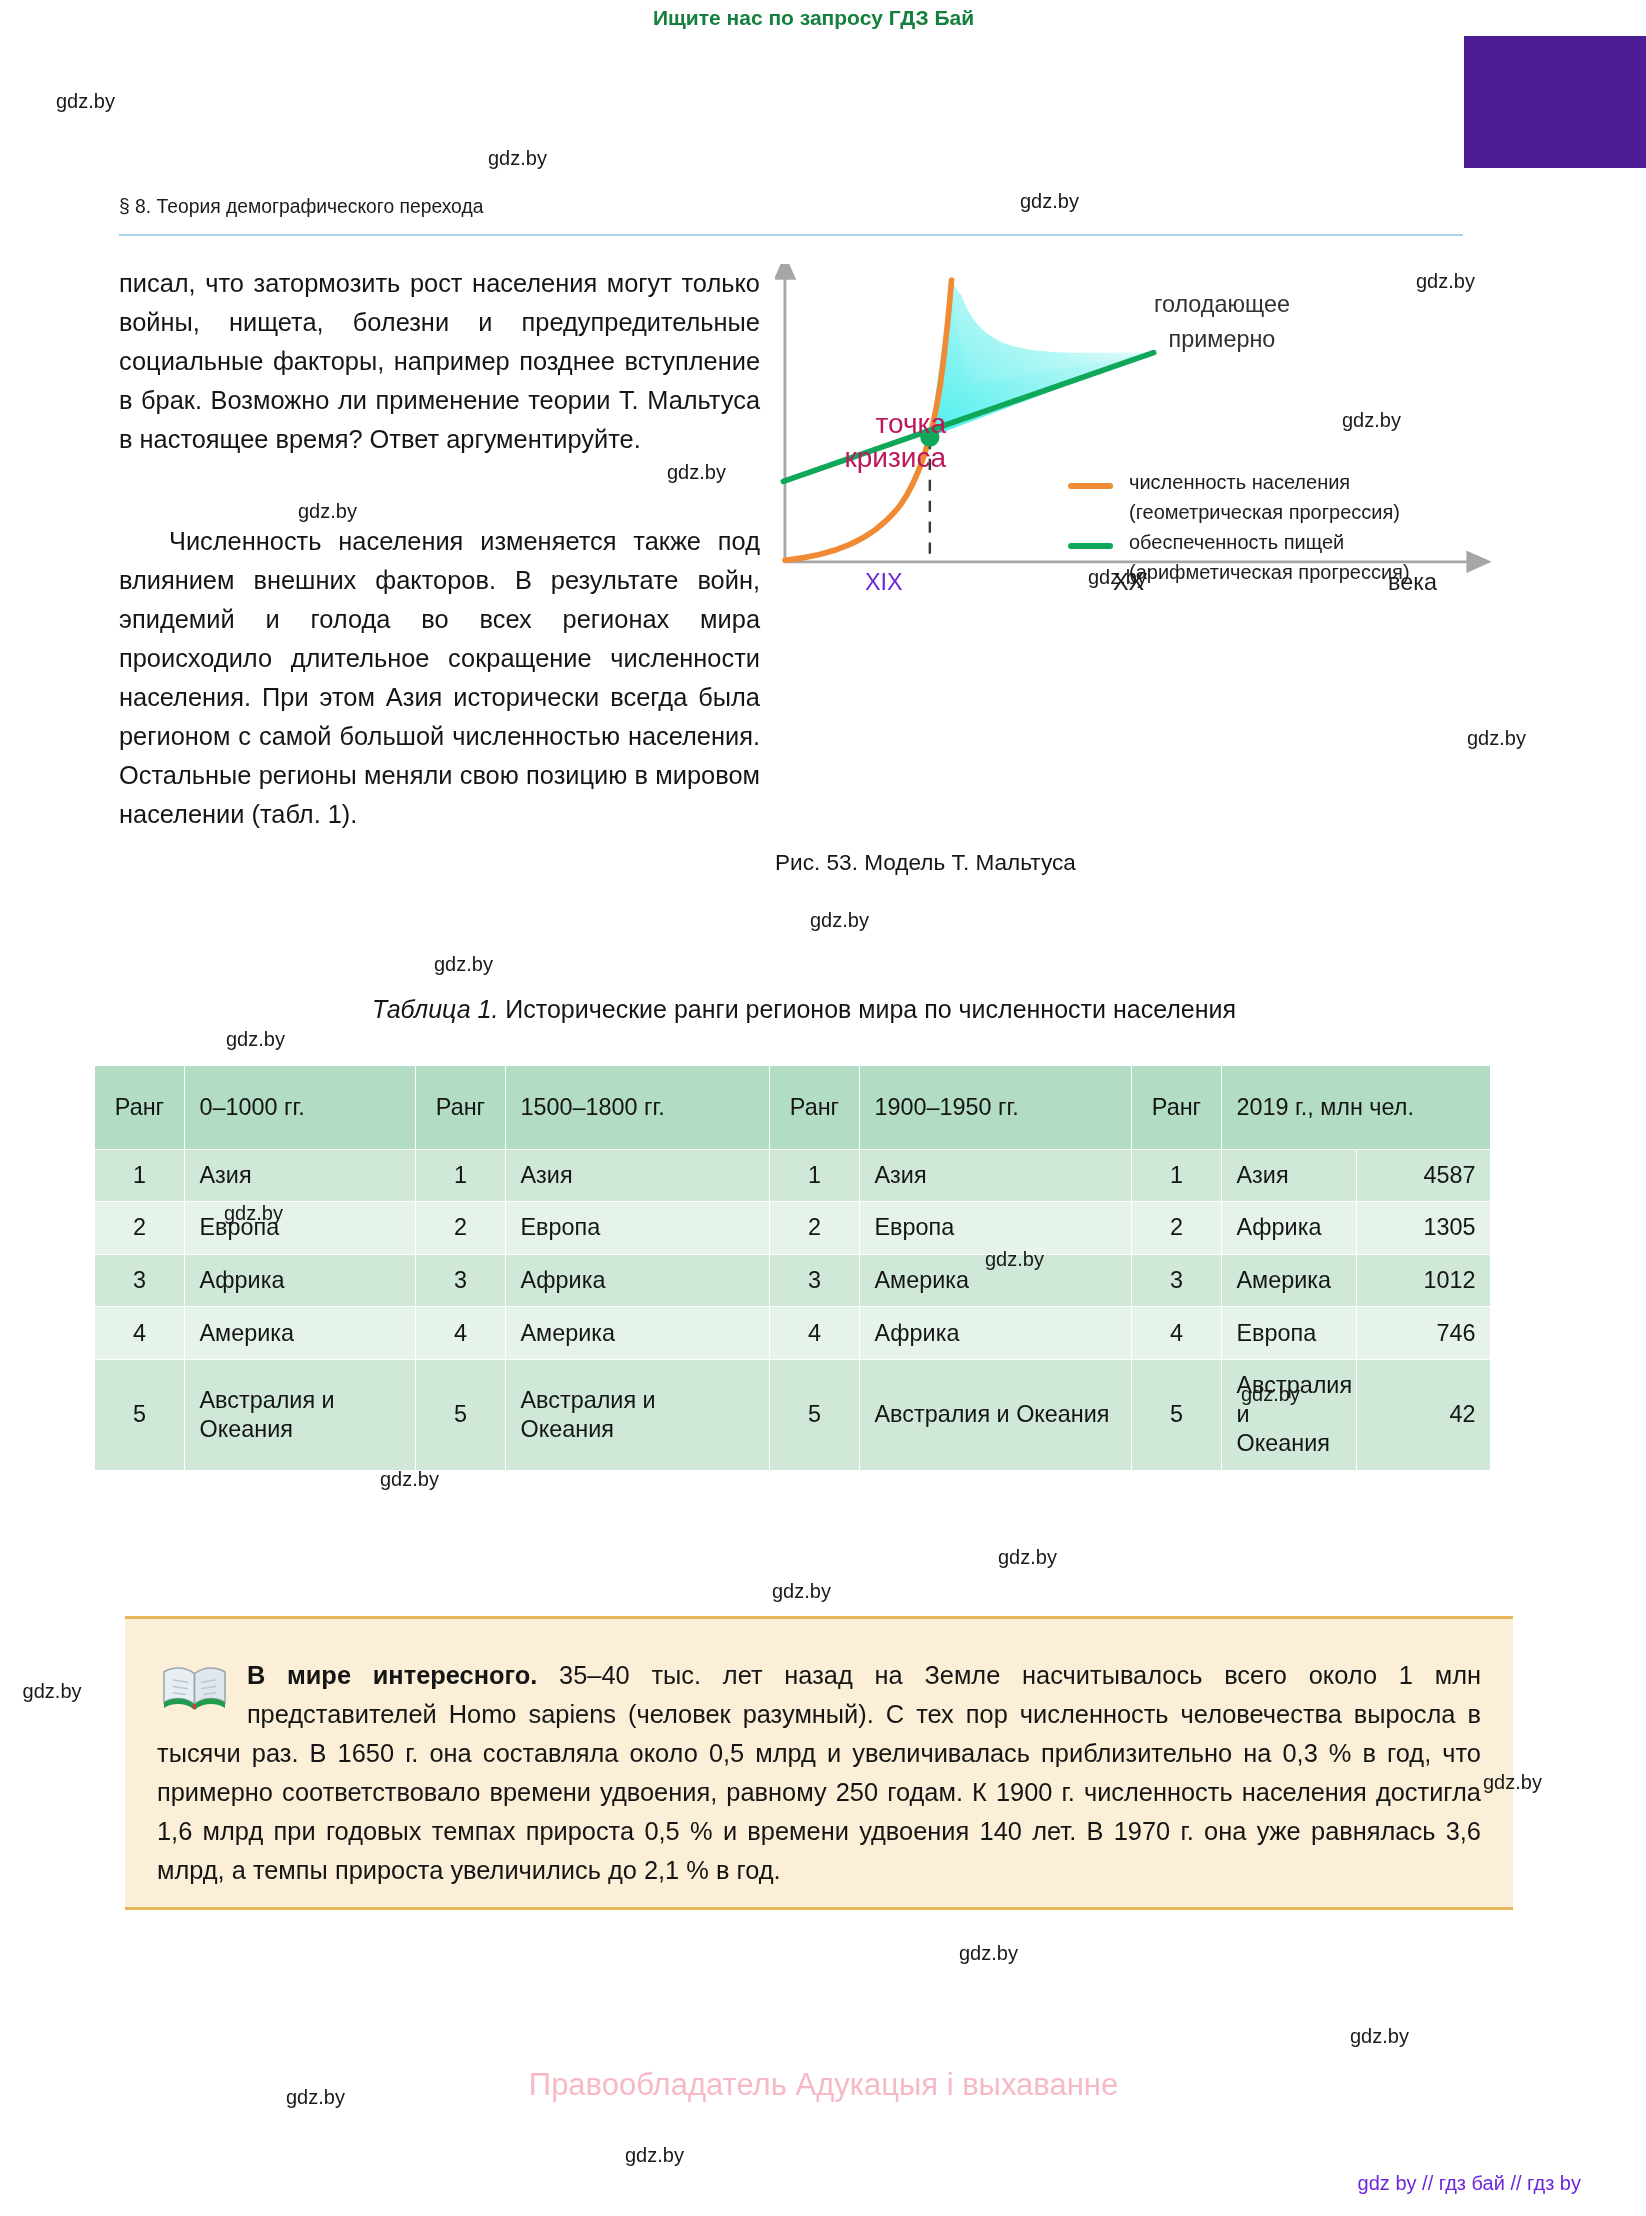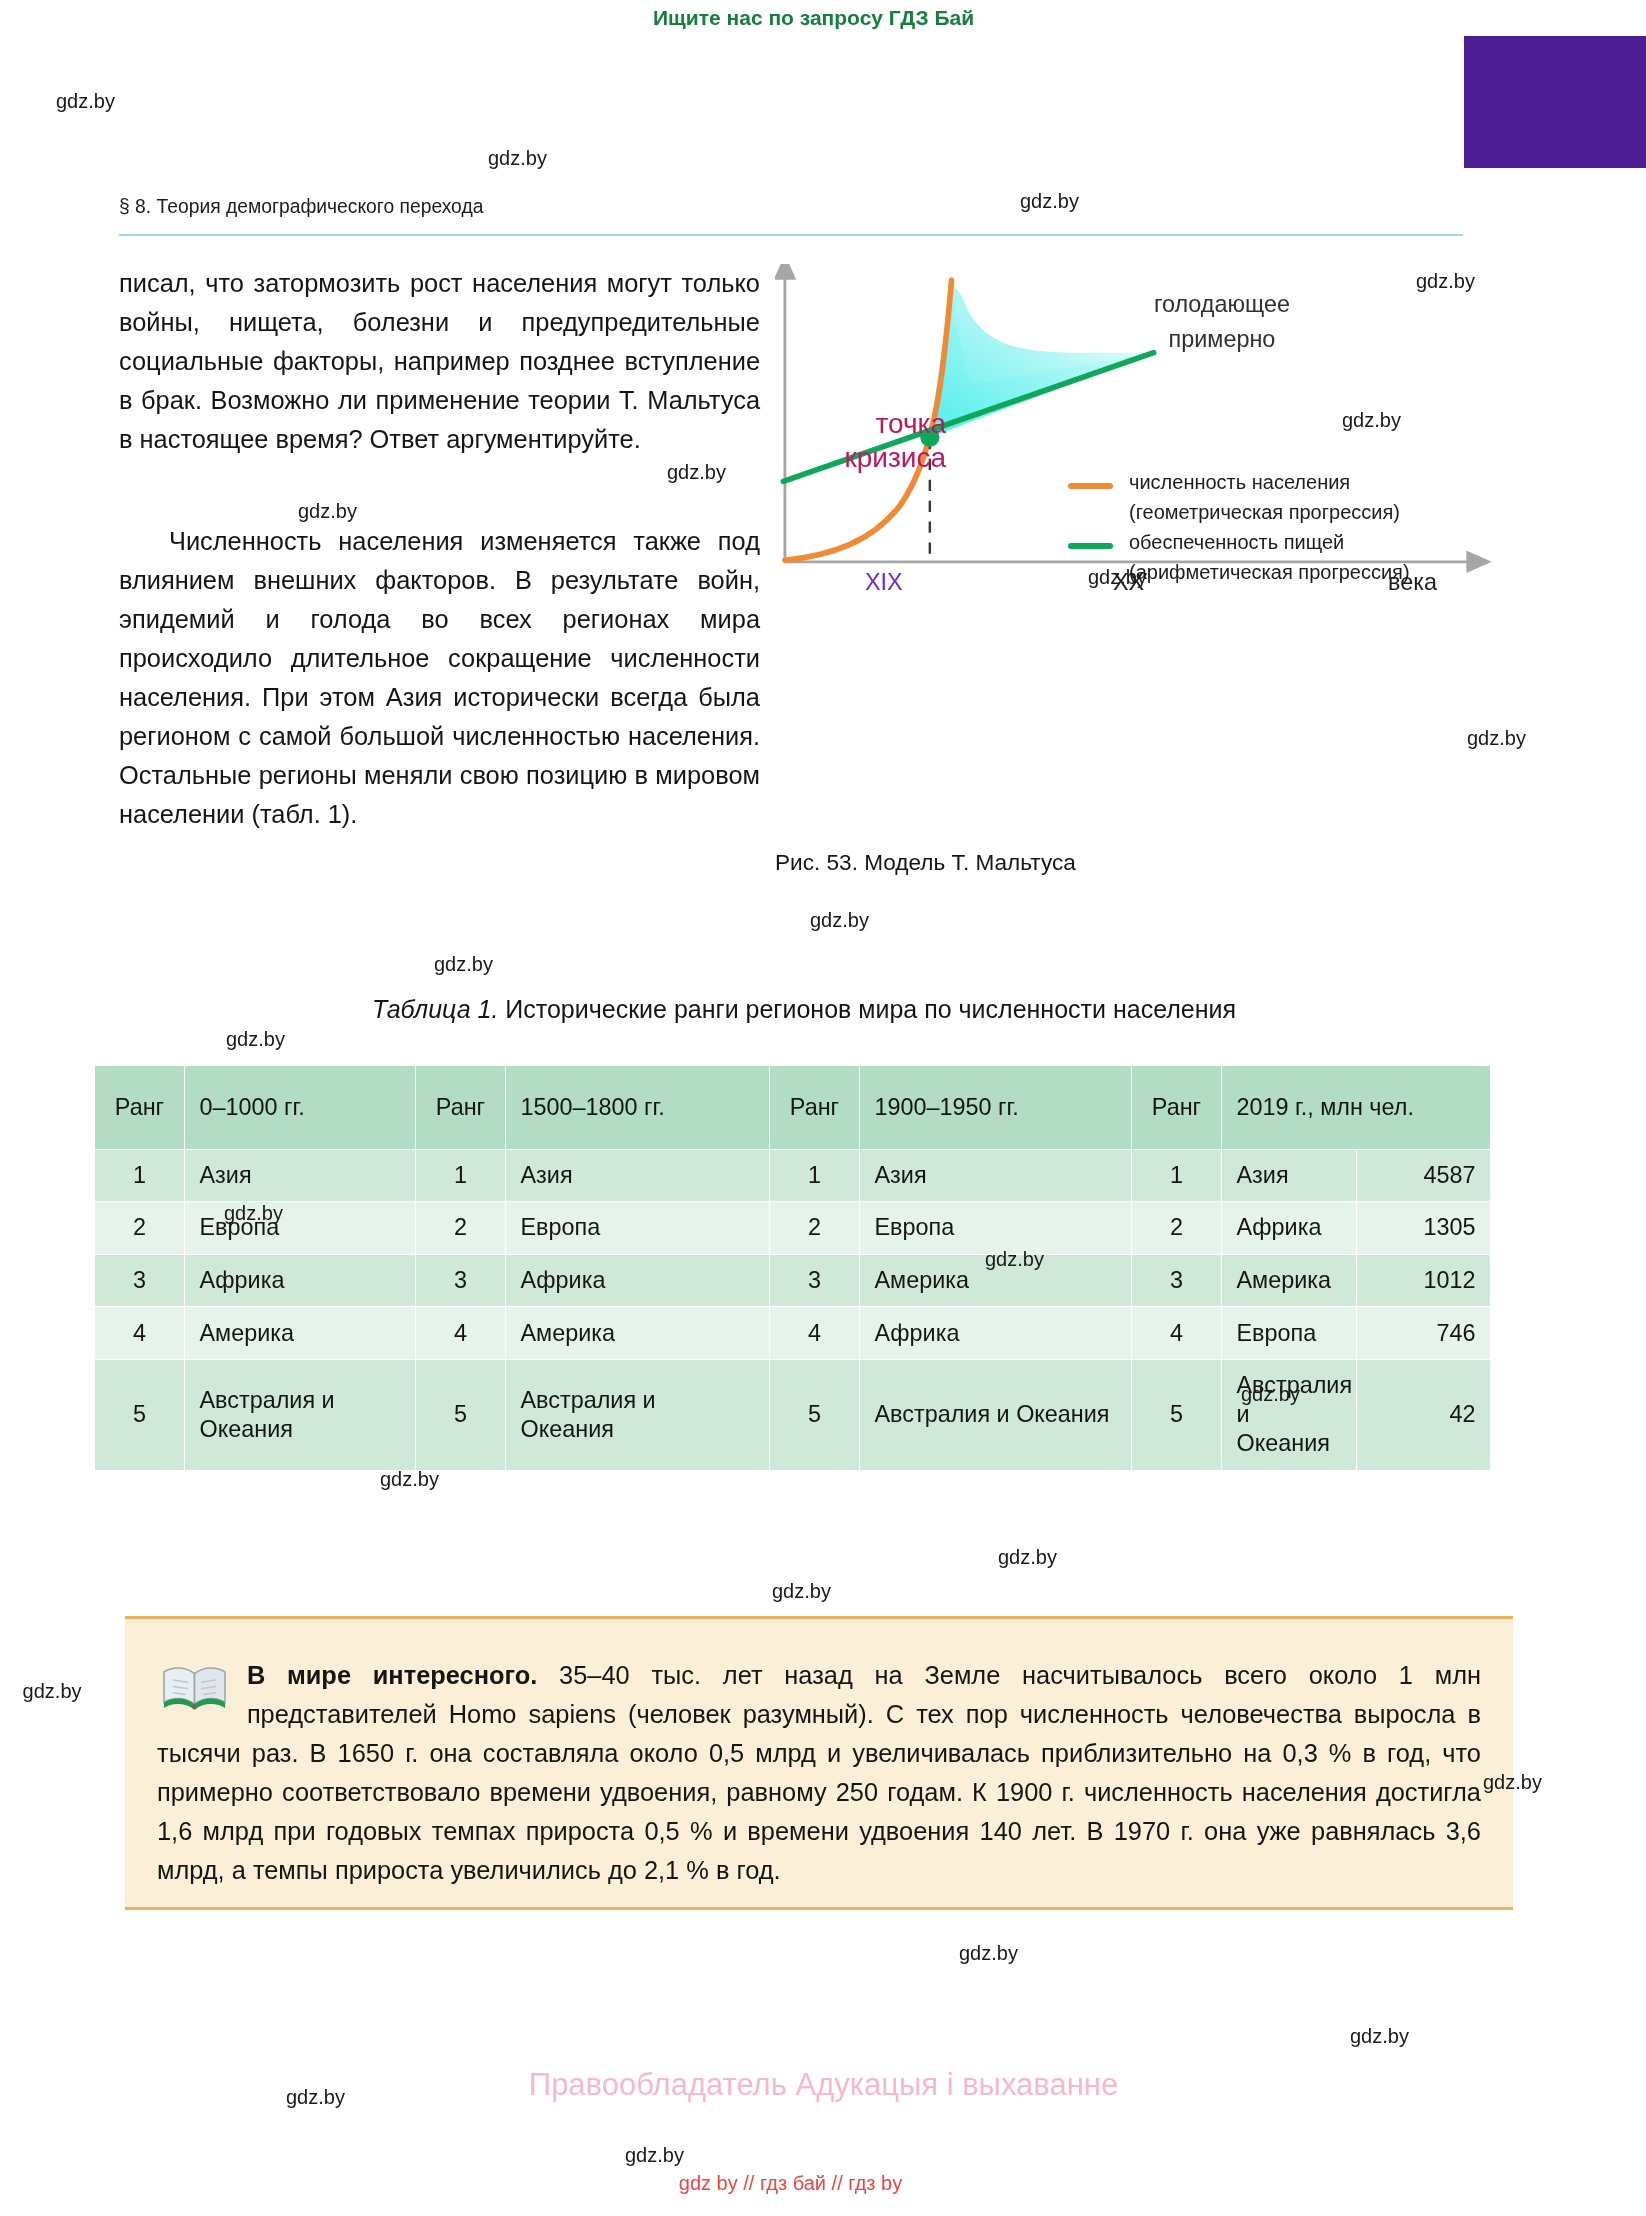--- a/index.html
+++ b/index.html
@@ -127,22 +127,22 @@
     position:relative;
   }
   
   #copyright {
     position:absolute; left:0; top:2067px;
     width:1647px; text-align:center;
     color:#f7b9c6; font-size:31px;
   }
   #bottom-links {
     position:absolute; left:0; top:2172px;
-    width:1581px; text-align:center;
-    color:#ef4444; font-size:20px;
+    width:1581px; text-align:right;
+    color:#6d28d9; font-size:20px;
   }
 </style>
 </head>
 <body>
 
 <div id="promo">Ищите нас по запросу ГДЗ Бай</div>
 
 <div id="page-tab">
   <span class="num">57</span>
 </div>

